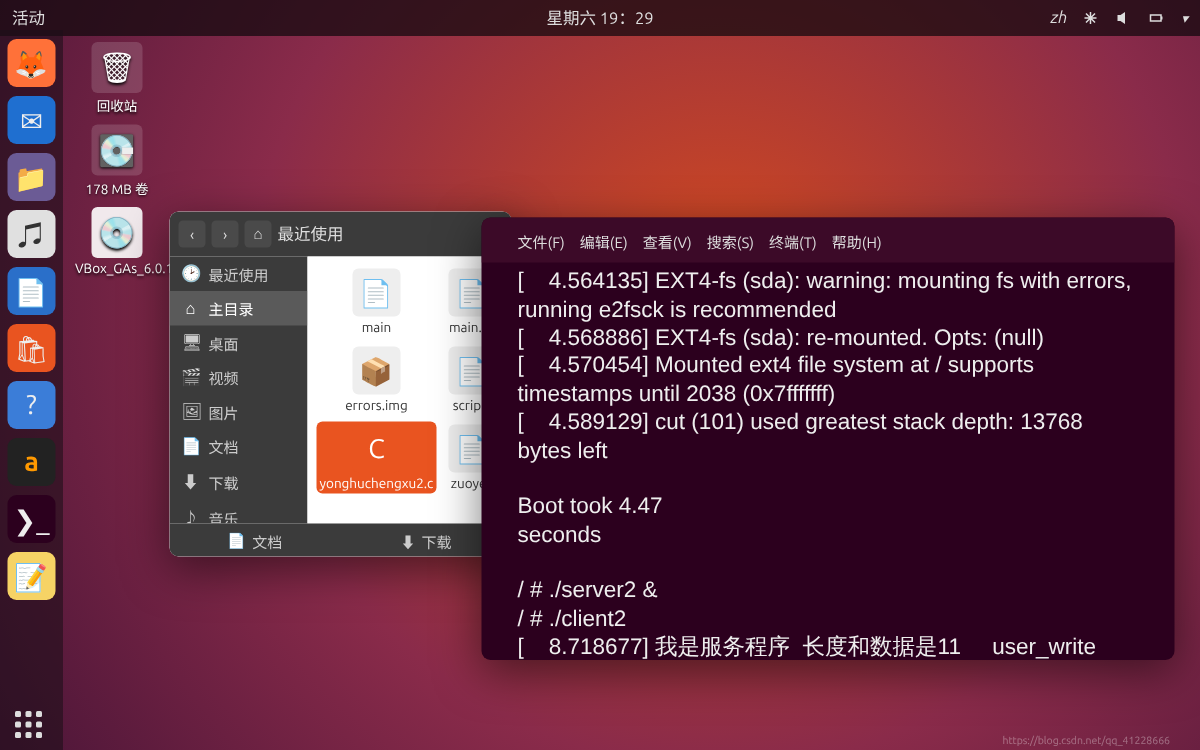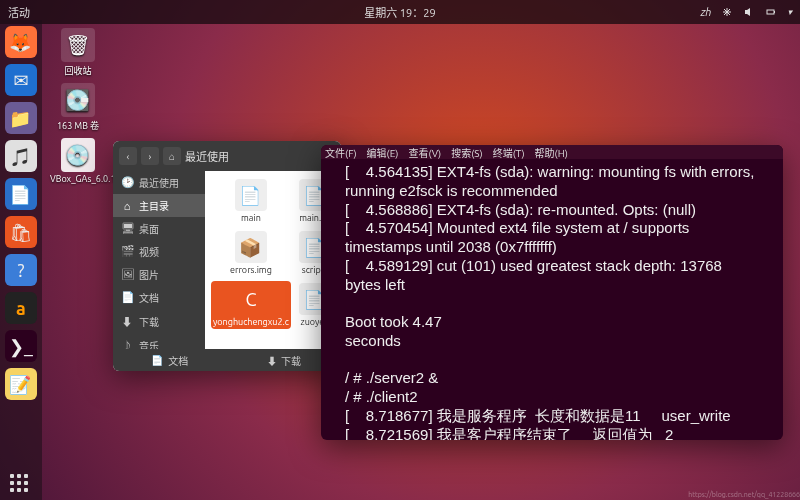--- a/index.html
+++ b/index.html
@@ -60,26 +60,26 @@
   gap: 4px; }
 
 .term { position: absolute; left: 321px; top: 145px; width: 462px; height: 295px;
   background: #2c001e; border-radius: 6px; box-shadow: 0 8px 30px rgba(0,0,0,.5);
   display: flex; flex-direction: column; overflow: hidden; }
 .term-title { height: 20px; background: #3a3a3a; display: flex; align-items: center;
   color: #ccc; font-size: 10px; position: relative; }
 .term-title .t { position: absolute; left: 50%; transform: translateX(-50%); }
 .win-ctrl { position: absolute; right: 6px; display: flex; gap: 6px; }
 .wc { width: 10px; height: 10px; border-radius: 50%; background: #666; }
-.term-menu { height: 14px; background: #3c0a28; display: flex; gap: 10px;
-  padding: 0 4px; align-items: center; font-size: 10px; color: #ddd; }
+.term-menu { height: 30px; background: #3c0a28; display: flex; gap: 10px;
+  padding: 0 24px; align-items: center; font-size: 10px; color: #ddd; }
 .term-body { flex: 1; padding: 4px 24px; font-family: Liberation Sans, sans-serif;
   font-size: 15px; line-height: 1.25; color: #eee; white-space: pre-wrap;
   overflow: hidden; }
-.watermark { position: absolute; right: 0; bottom: 2px; font-size: 7px;
+.watermark { position: absolute; right: 20px; bottom: 2px; font-size: 7px;
   color: rgba(255,255,255,.35); }
 </style>
 </head>
 <body>
 
 <div class="topbar">
   <span>活动</span>
   <span class="center">星期六 19：29</span>
   <div class="right">
     <span>zh</span>
@@ -127,21 +127,21 @@
     <span></span>
 </div>
 
 <div class="desk">
   <div class="desk-item">
     <div class="desk-ico" style="background:rgba(255,255,255,.15)">🗑</div>
     <div>回收站</div>
   </div>
   <div class="desk-item">
     <div class="desk-ico" style="background:rgba(255,255,255,.15)">💽</div>
-    <div>163 MB 卷</div>
+    <div>178 MB 卷</div>
   </div>
   <div class="desk-item">
     <div class="desk-ico" style="background:rgba(255,255,255,.9);color:#333">💿</div>
     <div>VBox_GAs_6.0.12</div>
   </div>
 </div>
 
 <div class="files">
   <div class="files-hdr">
     <div class="hdr-btn">‹</div>

